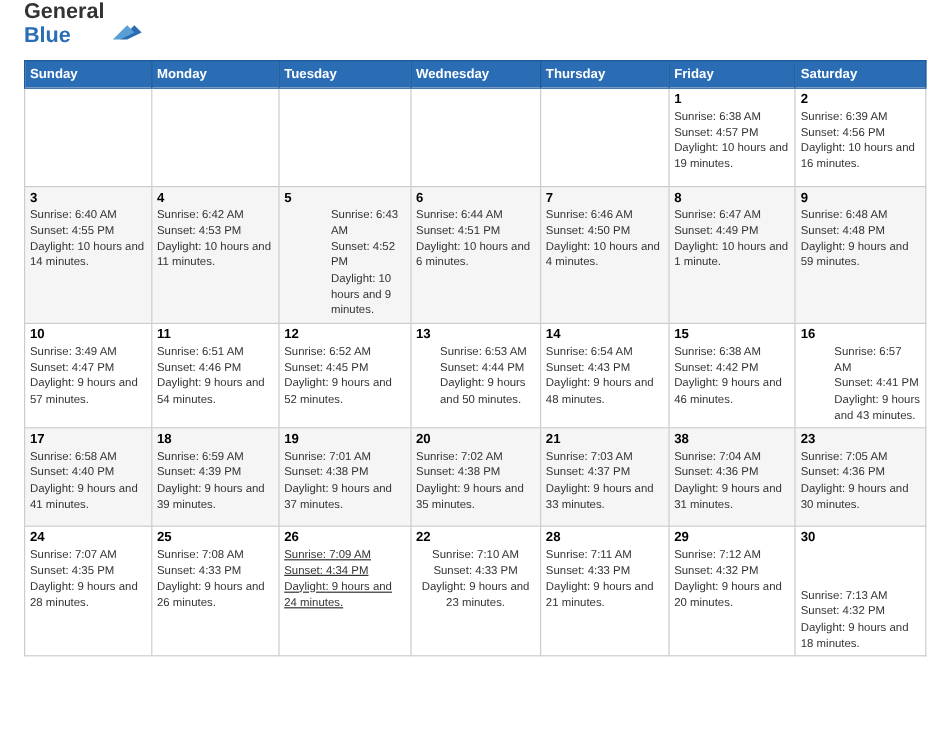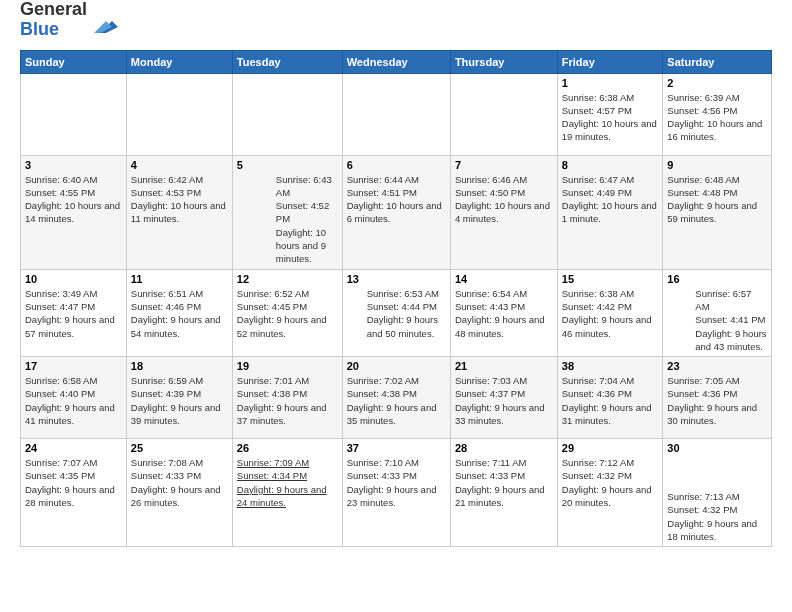--- a/index.html
+++ b/index.html
@@ -279,22 +279,22 @@
 Sunset: 4:33 PM
 Daylight: 9 hours and 26 minutes.</div>
           </td>
           <td>
             <span class="day-num">26</span>
             <div class="day-info" style="white-space: pre-line; text-decoration: underline;">Sunrise: 7:09 AM
 Sunset: 4:34 PM
 Daylight: 9 hours and 24 minutes.</div>
           </td>
           <td>
-            <span class="day-num">37</span>
-            <div class="day-info" style="white-space: pre-line;">Sunrise: 7:10 AM
+            <span class="day-num">22</span>
+            <div class="day-info" style="white-space: pre-line; text-align: center;">Sunrise: 7:10 AM
 Sunset: 4:33 PM
 Daylight: 9 hours and 23 minutes.</div>
           </td>
           <td>
             <span class="day-num">28</span>
             <div class="day-info" style="white-space: pre-line;">Sunrise: 7:11 AM
 Sunset: 4:33 PM
 Daylight: 9 hours and 21 minutes.</div>
           </td>
           <td>

